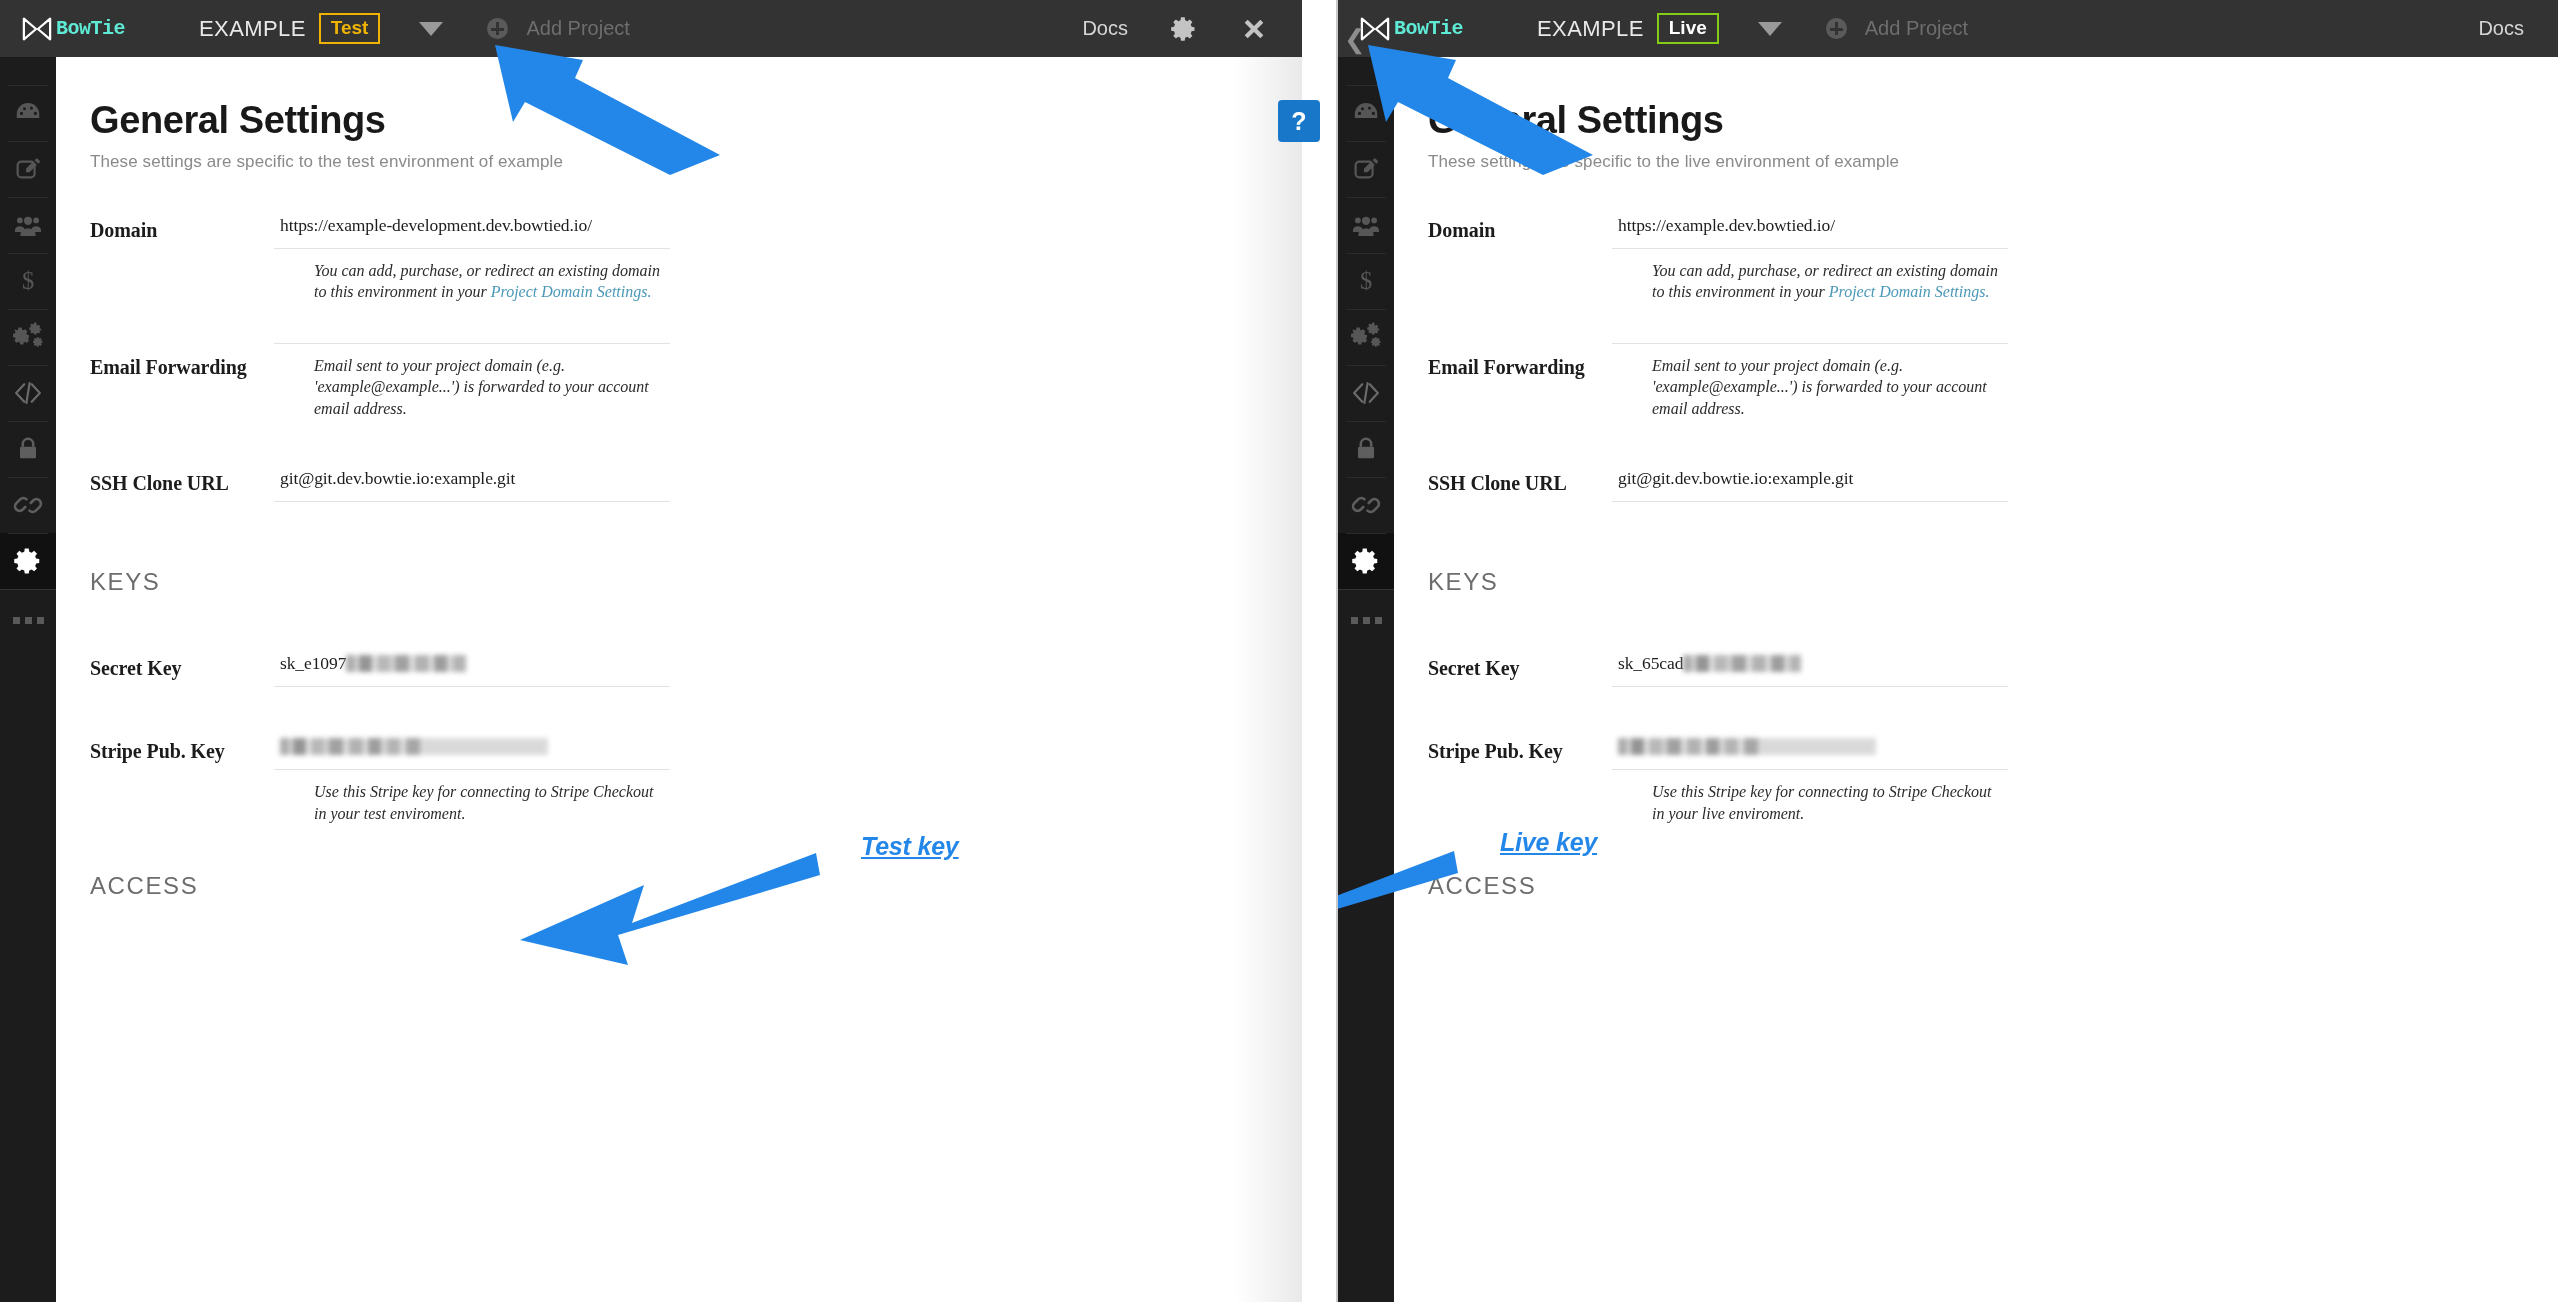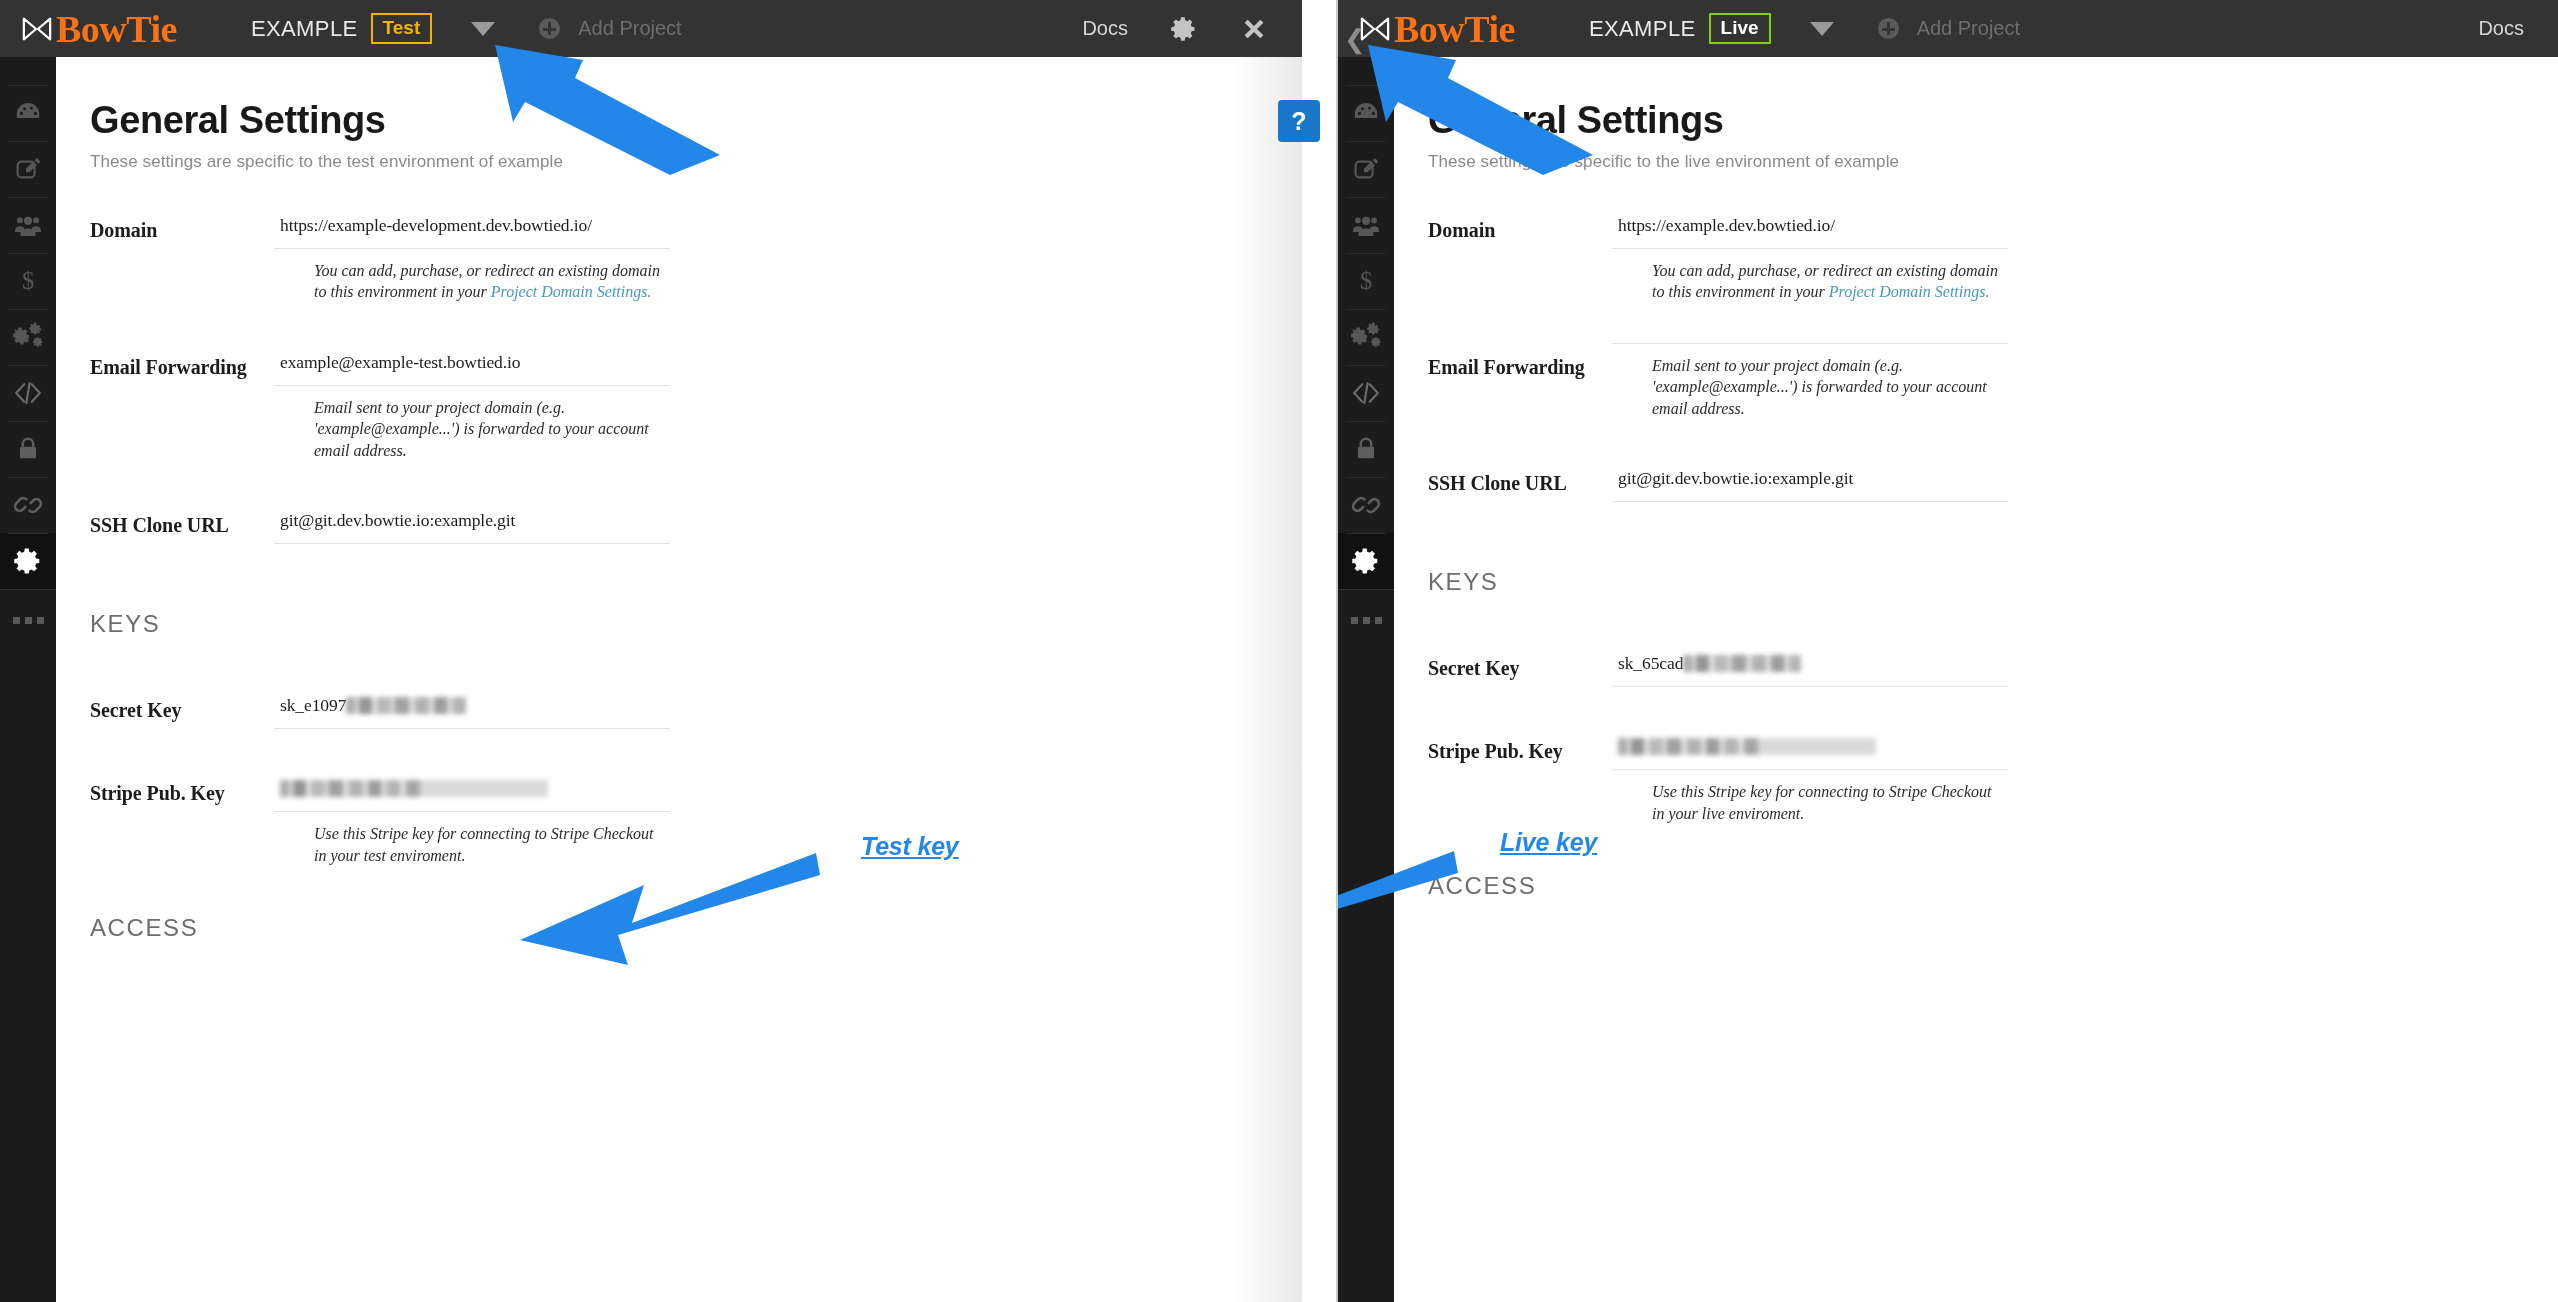--- a/index.html
+++ b/index.html
@@ -22,23 +22,23 @@
     background: #333333;
     display: flex; align-items: center;
     z-index: 20;
   }
   .brand {
     display: flex; align-items: center; gap: 4px;
     margin-left: 22px;
   }
   .bowtie-glyph { width: 30px; height: 30px; display:block; }
   .brand-text {
-    color: #f97316; font-size: 38px; font-weight: bold;
+    color: #5eead4; font-size: 20px; font-weight: bold;
     letter-spacing: -0.5px; line-height: 1;
-    font-family: Liberation Serif, serif;
+    font-family: Liberation Mono, monospace;
   }
   .project-group {
     display: flex; align-items: center; gap: 13px;
     margin-left: 74px;
   }
   .project-name {
     color: #e9e9e9; font-size: 22px; letter-spacing: 0.4px; font-weight: 400;
   }
   .env-badge {
     font-size: 19px; font-weight: bold; padding: 3px 10px 5px 10px;
@@ -310,21 +310,20 @@
               <div class="field-rule"></div>
               <div class="field-help"><span>You can add, purchase, or redirect an existing domain to this environment in your </span><span class="help-link">Project Domain Settings.</span></div>
             </div>
           </div>
 
           <div class="row-gap-md"></div>
 
           <div class="row">
             <div class="row-label">Email Forwarding</div>
             <div class="row-field">
-              <div class="field-value">example@example-test.bowtied.io</div>
               <div class="field-rule"></div>
               <div class="field-help">Email sent to your project domain (e.g. 'example@example...') is forwarded to your account email address.</div>
             </div>
           </div>
 
           <div class="row-gap-md"></div>
 
           <div class="row">
             <div class="row-label">SSH Clone URL</div>
             <div class="row-field">

